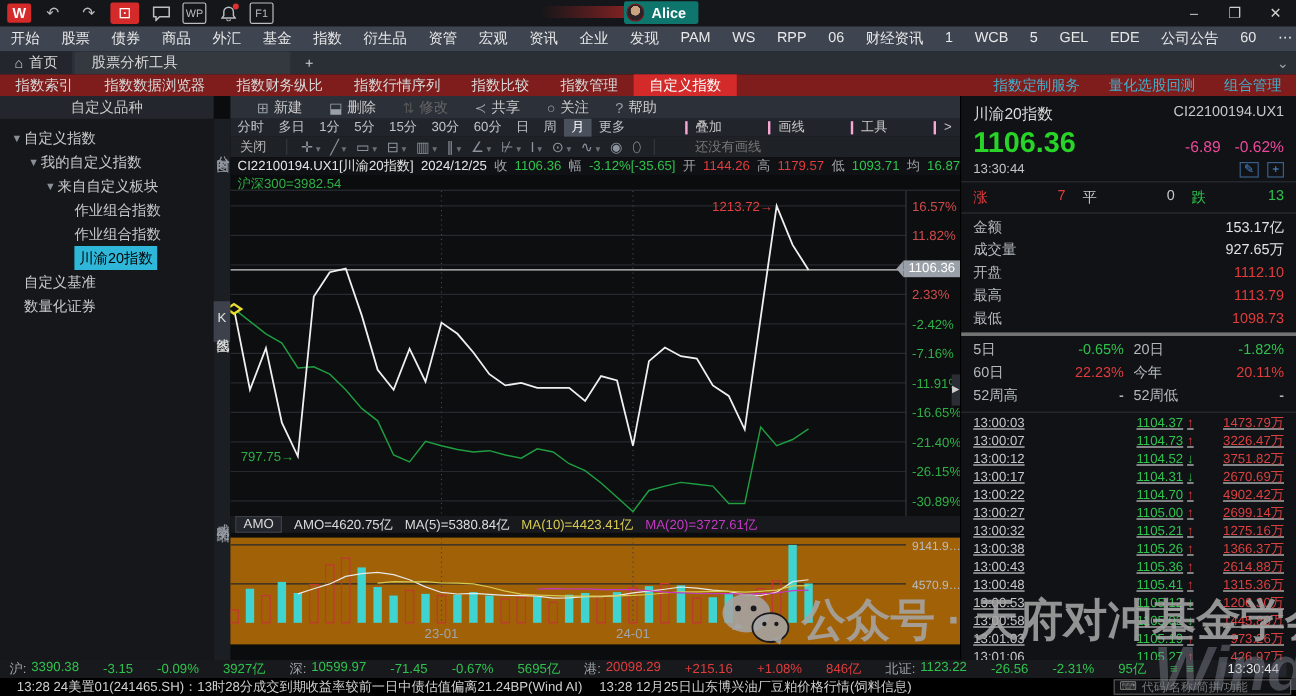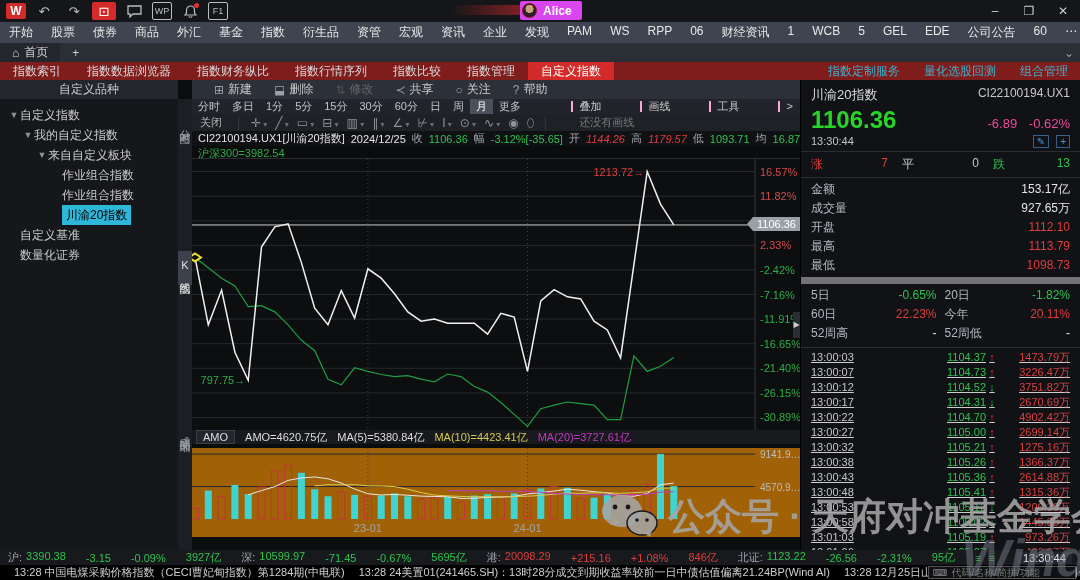--- a/index.html
+++ b/index.html
@@ -7,21 +7,21 @@
   body { font-family:"Liberation Sans","DejaVu Sans",sans-serif; }
   #app { position:relative; width:1080px; height:580px; background:#0b0c0e; overflow:hidden; color:#ccc; font-size:12px; }
 
   
   .titlebar { position:absolute; left:0; top:0; width:1080px; height:22px; background:#141619; display:flex; align-items:center; }
   .tb-ic { display:inline-flex; align-items:center; justify-content:center; width:24px; height:18px; margin-left:6px; color:#b9bdc4; font-size:13px; }
   .w-logo { width:20px; height:16px; background:#d42a2a; color:#fff; font-weight:bold; font-size:12px; border-radius:2px; margin-left:6px; display:flex; align-items:center; justify-content:center; }
   .crop-ic { background:#d42a2a; color:#fff; border-radius:2px; }
   .bell { position:relative; }
   .bell .dot { position:absolute; right:3px; top:1px; width:5px; height:5px; border-radius:50%; background:#e03030; }
-  .alice { position:absolute; left:520px; top:1px; height:19px; background:#d946ef; border-radius:2px; display:flex; align-items:center; padding:0 10px 0 2px; color:#fff; font-weight:bold; font-size:12px; }
+  .alice { position:absolute; left:520px; top:1px; height:19px; background:#0f766e; border-radius:2px; display:flex; align-items:center; padding:0 10px 0 2px; color:#fff; font-weight:bold; font-size:12px; }
   .alice .streak { position:absolute; left:-70px; top:4px; width:70px; height:10px; background:linear-gradient(90deg, rgba(212,42,42,0), rgba(212,42,42,.55)); }
   .alice .face { width:15px; height:15px; border-radius:50%; background:radial-gradient(circle at 50% 38%, #caa27e 0 38%, #2a2228 40%); margin-right:6px; border:1px solid #7a1515; }
   .winbtns { position:absolute; right:0; top:0; height:22px; display:flex; }
   .winbtn { width:34px; height:22px; display:flex; align-items:center; justify-content:center; color:#cfcfcf; font-size:12px; }
 
   
   .menubar { position:absolute; left:0; top:22px; width:1080px; height:21px; background:#3e4450; display:flex; align-items:center; color:#e8e8e8; }
   .menubar .mi { padding:0 9px; white-space:nowrap; }
   .menubar .spacer { flex:1; }
 
@@ -68,21 +68,21 @@
   .drawrow { position:absolute; left:192px; top:114px; width:608px; height:17px; background:#1e2126; display:flex; align-items:center; color:#8e949e; font-size:11px; }
   .d-close { color:#b8b8b8; margin:0 10px 0 8px; }
   .d-sep { color:#3a3e46; margin:0 4px; }
   .d-tool { margin:0 4px; white-space:nowrap; font-size:12px; }
   .d-tool .car { font-size:8px; color:#6a6f78; }
   .d-note { color:#777; margin-left:26px; }
 
   .inforow { position:absolute; left:192px; top:131px; width:608px; height:15px; display:flex; align-items:center; font-size:11px; white-space:nowrap; overflow:hidden; background:#101114; }
   .inforow span { margin-left:6px; }
   .lab { color:#a0a4ab; }
-  .v-wh { color:#e4e4e4; } .v-up { color:#e03c3c;font-style:italic; } .v-dn { color:#2fc24d; }
+  .v-wh { color:#e4e4e4; } .v-up { color:#e03c3c; } .v-dn { color:#2fc24d; }
   .hs300 { position:absolute; left:198px; top:146px; font-size:11px; color:#2fae46; }
 
   .plotwrap { position:absolute; left:192px; top:158px; width:608px; height:272px; background:#0d0e10; border-top:1px solid #2a2d33; }
   .amorow { position:absolute; left:192px; top:430px; width:608px; height:14px; background:#17191d; display:flex; align-items:center; font-size:11px; white-space:nowrap; }
   .amorow .tab { border:1px solid #3a3e46; background:#23262c; color:#ddd; padding:0 6px; margin-left:4px; }
   .amorow span { margin-left:10px; }
   .volwrap { position:absolute; left:192px; top:448px; width:608px; height:89px; background:#a16207;text-align:right; }
 
   .pricetag { position:absolute; left:753px; top:217px; width:47px; height:14px; background:#9aa0a8; color:#fff; font-size:11px; line-height:14px; text-align:center; }
   .pricetag:before { content:""; position:absolute; left:-6px; top:0; border-right:6px solid #9aa0a8; border-top:7px solid transparent; border-bottom:7px solid transparent; }
@@ -94,21 +94,21 @@
   
   .rpanel { position:absolute; left:800px; top:80px; width:280px; height:470px; background:#101216; border-left:1px solid #000; }
   .rp-head { display:flex; justify-content:space-between; padding:6px 10px 0 10px; color:#dcdcdc; font-size:13px; }
   .rp-price { display:flex; justify-content:space-between; align-items:baseline; padding:2px 10px 0 10px; }
   .rp-big { font-size:24px; font-weight:bold; color:#27d427; }
   .rp-chg { color:#ec4899; font-size:13px; }
   .rp-timerow { display:flex; justify-content:space-between; padding:1px 10px 4px 10px; border-bottom:1px solid #2a2d33; color:#c4c4c4; font-size:11px; }
   .rp-mini { color:#4a90d9; border:1px solid #3a5f86; padding:0 3px; margin-left:4px; font-size:10px; }
   .rp-adf { display:flex; padding:4px 10px; border-bottom:1px solid #2a2d33; font-size:12px; }
   .rp-adf .seg { flex:1; display:flex; justify-content:space-between; padding-right:14px; }
-  .rp-rows { padding:2px 10px; border-bottom:7px solid #737373; }
+  .rp-rows { padding:2px 10px; border-bottom:3px solid #737373; }
   .rp-row { display:flex; justify-content:space-between; height:19px; line-height:19px; }
   .rp-row .rl { color:#b4b8be; }
   .rp-perf { padding:2px 10px 4px 10px; border-bottom:1px solid #2a2d33; }
   .rp-prow { display:flex; height:19px; line-height:19px; }
   .rp-prow .cell { flex:1; display:flex; justify-content:space-between; }
   .rp-prow .cell:first-child { margin-right:8px; }
   .rp-ticks { padding:2px 10px;text-decoration:underline; }
   .tickrow { display:flex; height:15px; line-height:15px; font-size:11px; }
   .tickrow .tt { width:64px; color:#c6c6c6; }
   .tickrow .tp { flex:1; text-align:right; color:#2fc24d; }
@@ -203,20 +203,21 @@
         <div class="mi">⋯</div>
       </div>
   </div>
 
   <div class="tabrow">
     <div class="hometab">
       <span style="margin-right:5px;">⌂</span>
       <span>首页</span>
     </div>
     <div id="worktabs" style="display:flex;">
+        <div class="worktab">股票分析工具</div>
       </div>
     <div class="addtab">+</div>
     <div class="tab-collapse">⌄</div>
   </div>
 
   <div class="submenu">
     <div id="submenu-items" style="display:flex;">
         <div class="si">指数索引</div>
         <div class="si">指数数据浏览器</div>
         <div class="si">指数财务纵比</div>
@@ -671,21 +672,20 @@
         <span class="dn">1123.22</span>
       </span>
       <span class="dn">-26.56</span>
       <span class="dn">-2.31%</span>
       <span class="dn">95亿</span>
       <span class="micons">≡ ≡</span>
       <span class="mtime">13:30:44</span>
     </div>
 
   <div class="newsbar" id="newsbar">
-      <span class="ni">13:28  中国电煤采购价格指数（CECI曹妃甸指数）第1284期(中电联)</span>
       <span class="ni">13:28  24美置01(241465.SH)：13时28分成交到期收益率较前一日中债估值偏离21.24BP(Wind AI)</span>
       <span class="ni">13:28  12月25日山东博兴油厂豆粕价格行情(饲料信息)</span>
     </div>
   <div class="searchbox">
     <span class="kb">⌨</span>
     <span>代码/名称/简拼/功能</span>
   </div>
 
   <div class="wm-wechat">
     <svg width="62" height="48" viewBox="0 0 62 48" style="margin-right:8px;">

